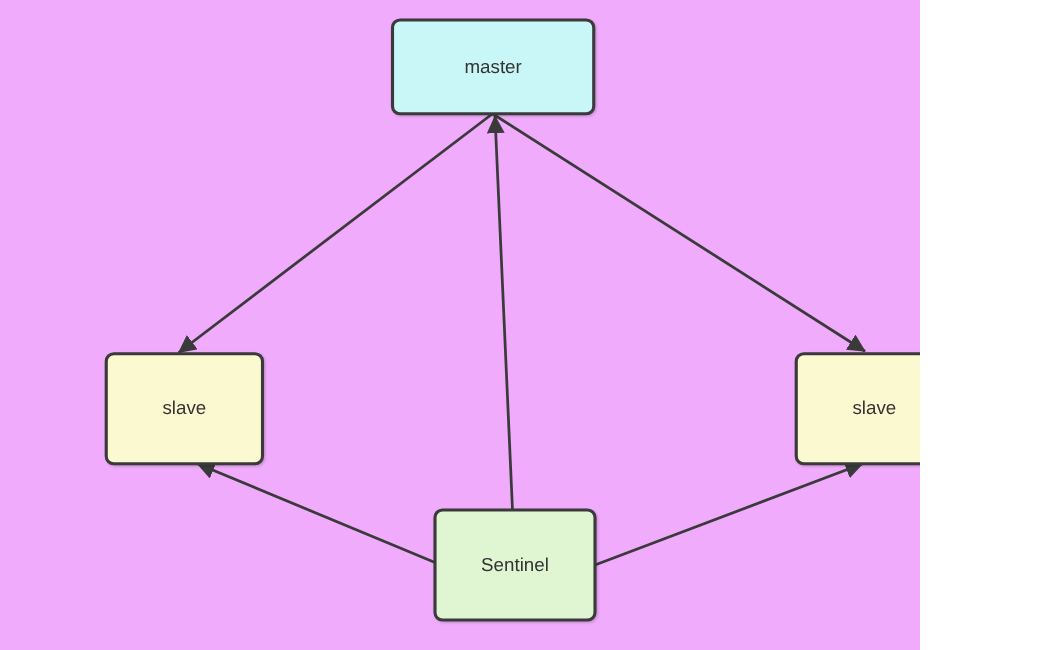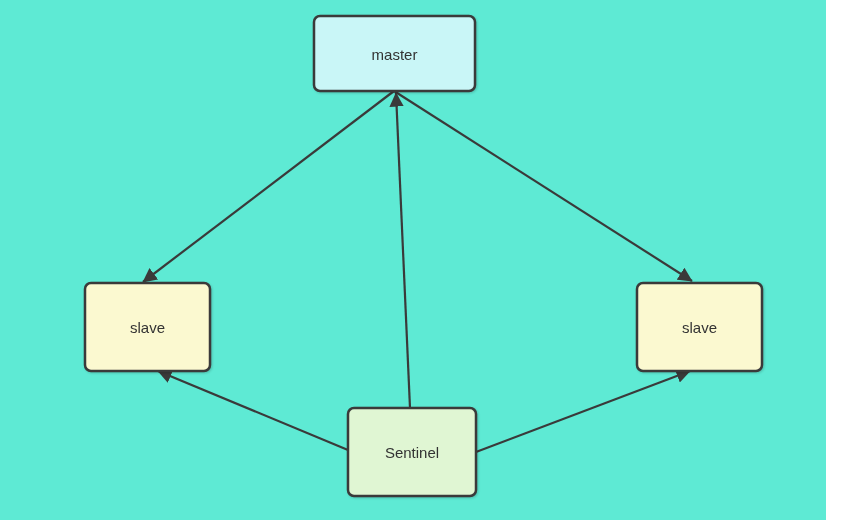--- a/index.html
+++ b/index.html
@@ -1,20 +1,20 @@
 <!DOCTYPE html>
 <html><head>
 <meta charset="utf-8">
 <style>
   html, body { margin: 0; padding: 0; background: #ffffff; }
   .stage {
     position: relative;
-    width: 826px;
+    width: 736px;
     height: 520px;
-    background: #5eead4;
+    background: #f0abfc;
     overflow: hidden;
     font-family: "Liberation Sans", sans-serif;
   }
   svg { display: block; }
   .node-rect {
     stroke-width: 2.5;
     filter: drop-shadow(1px 1px 1px rgba(0,0,0,0.18));
   }
   .edge-line {
     stroke-width: 2.2;

